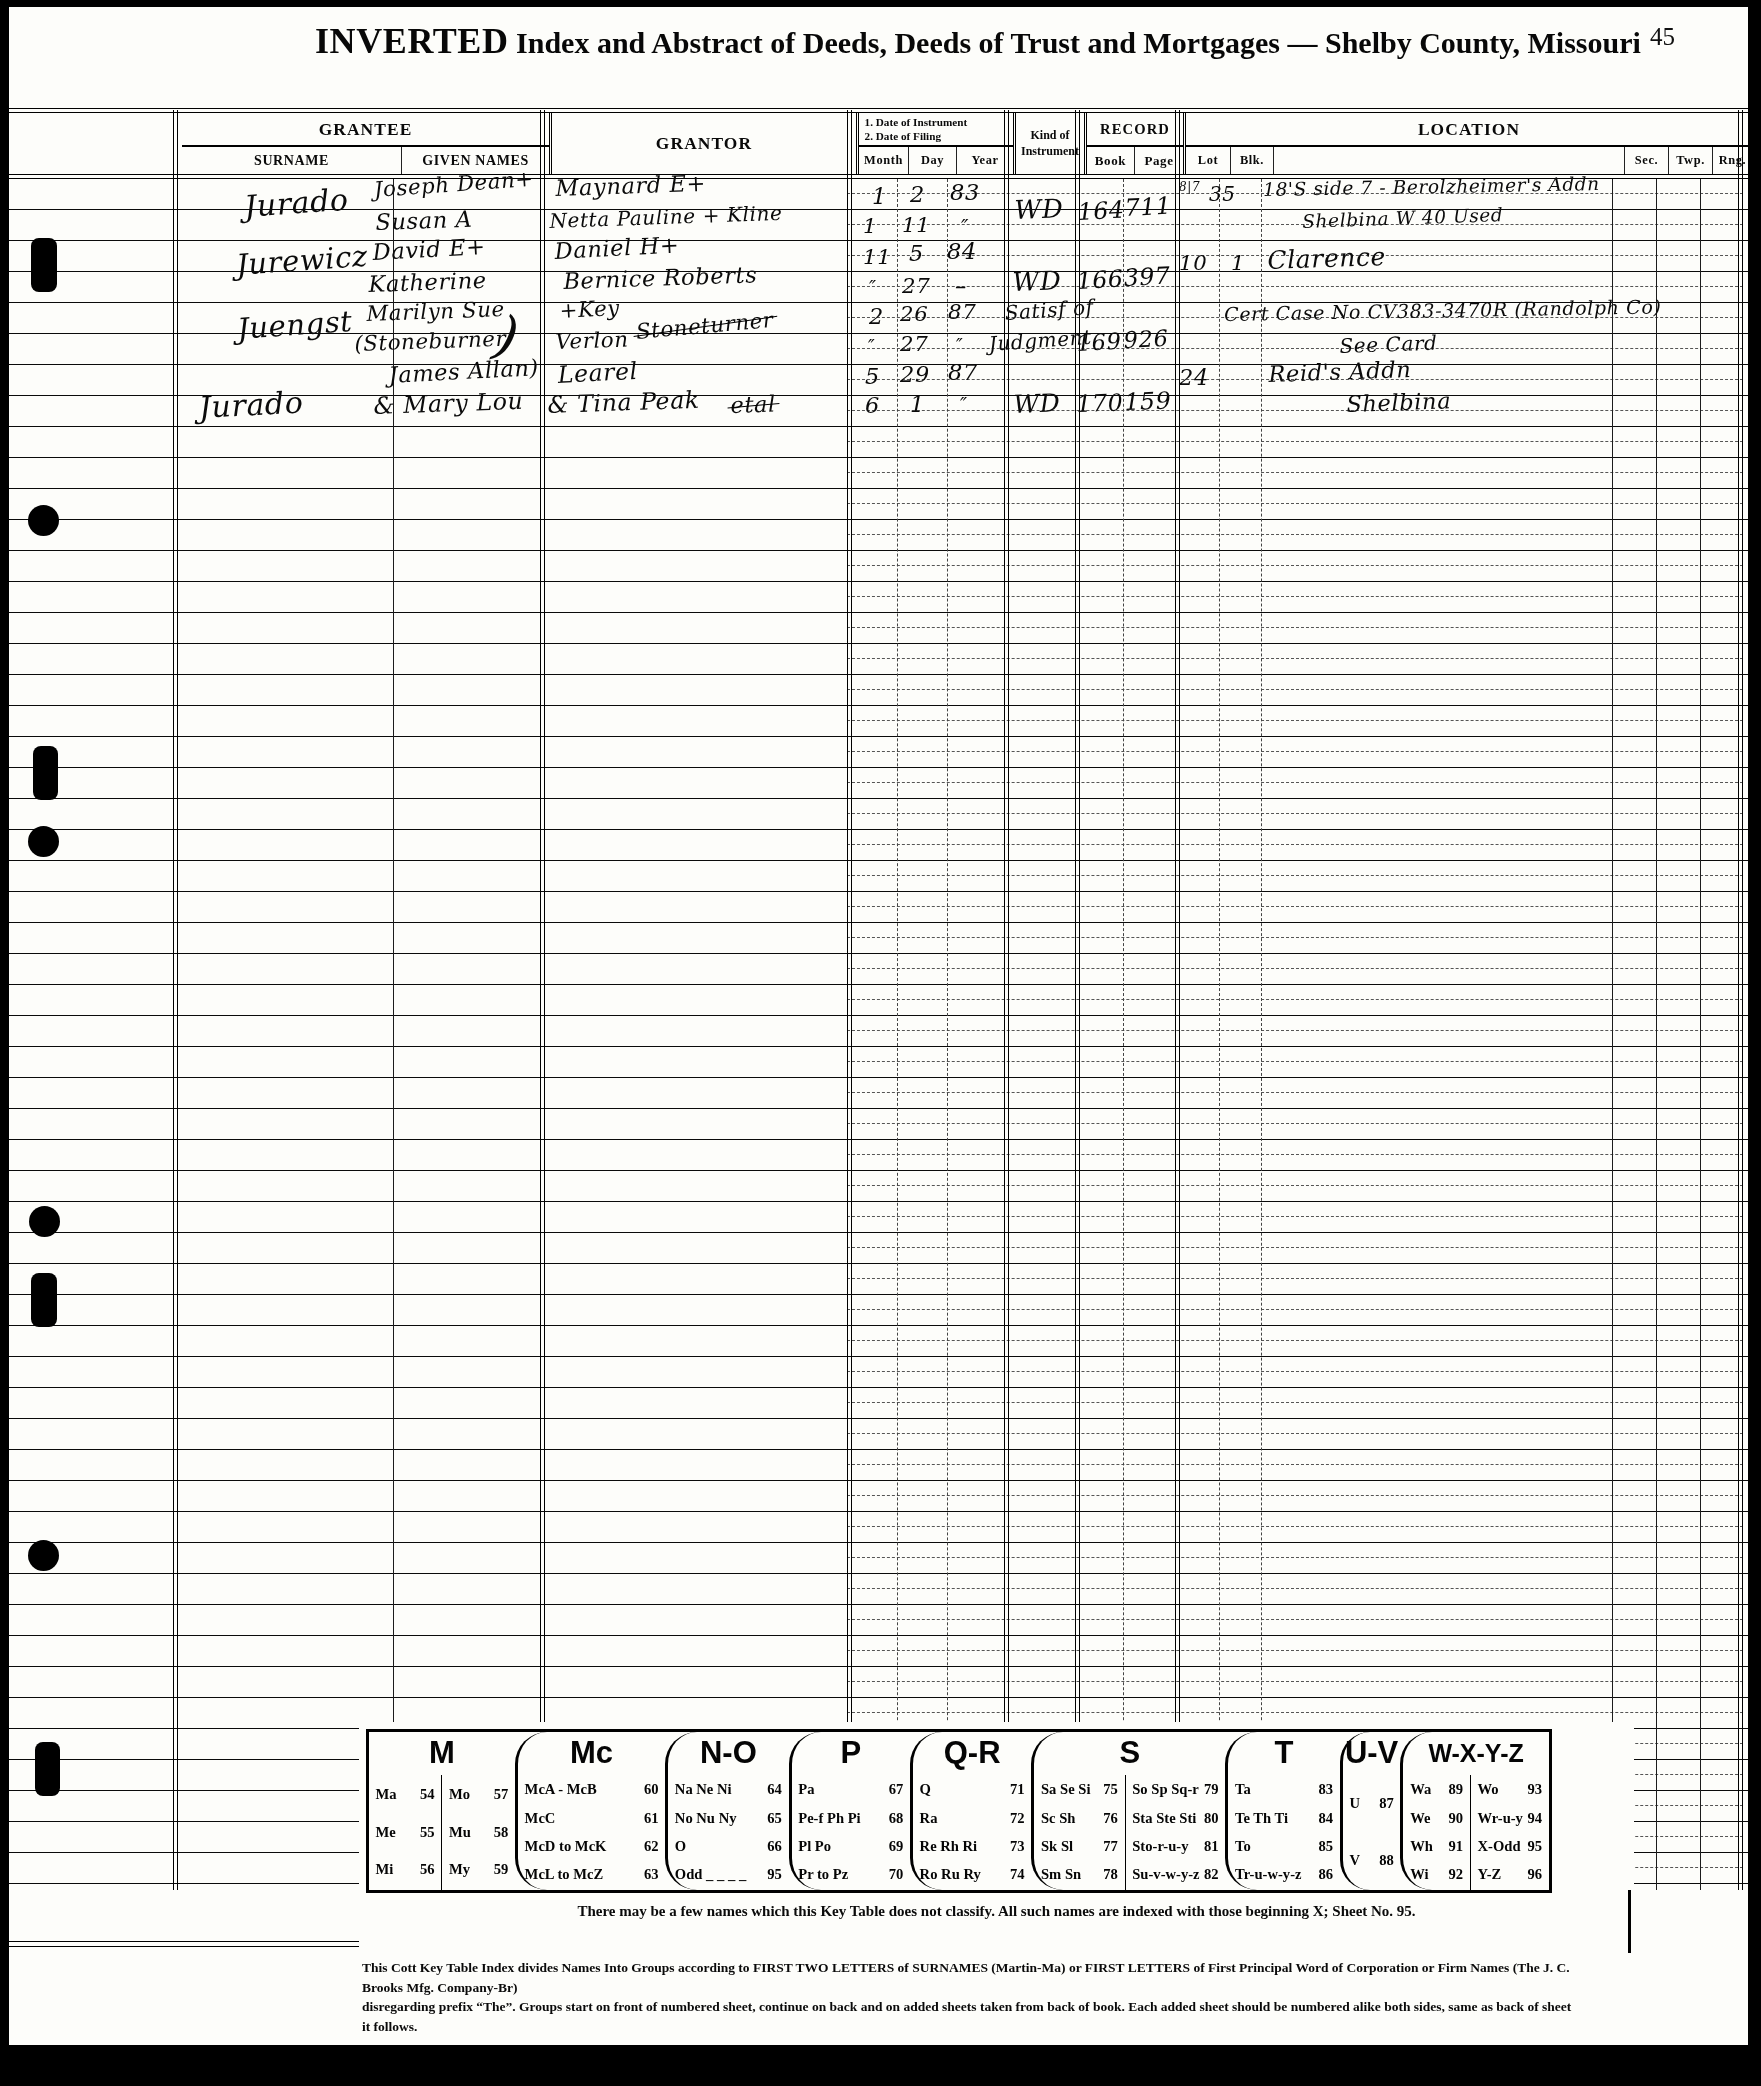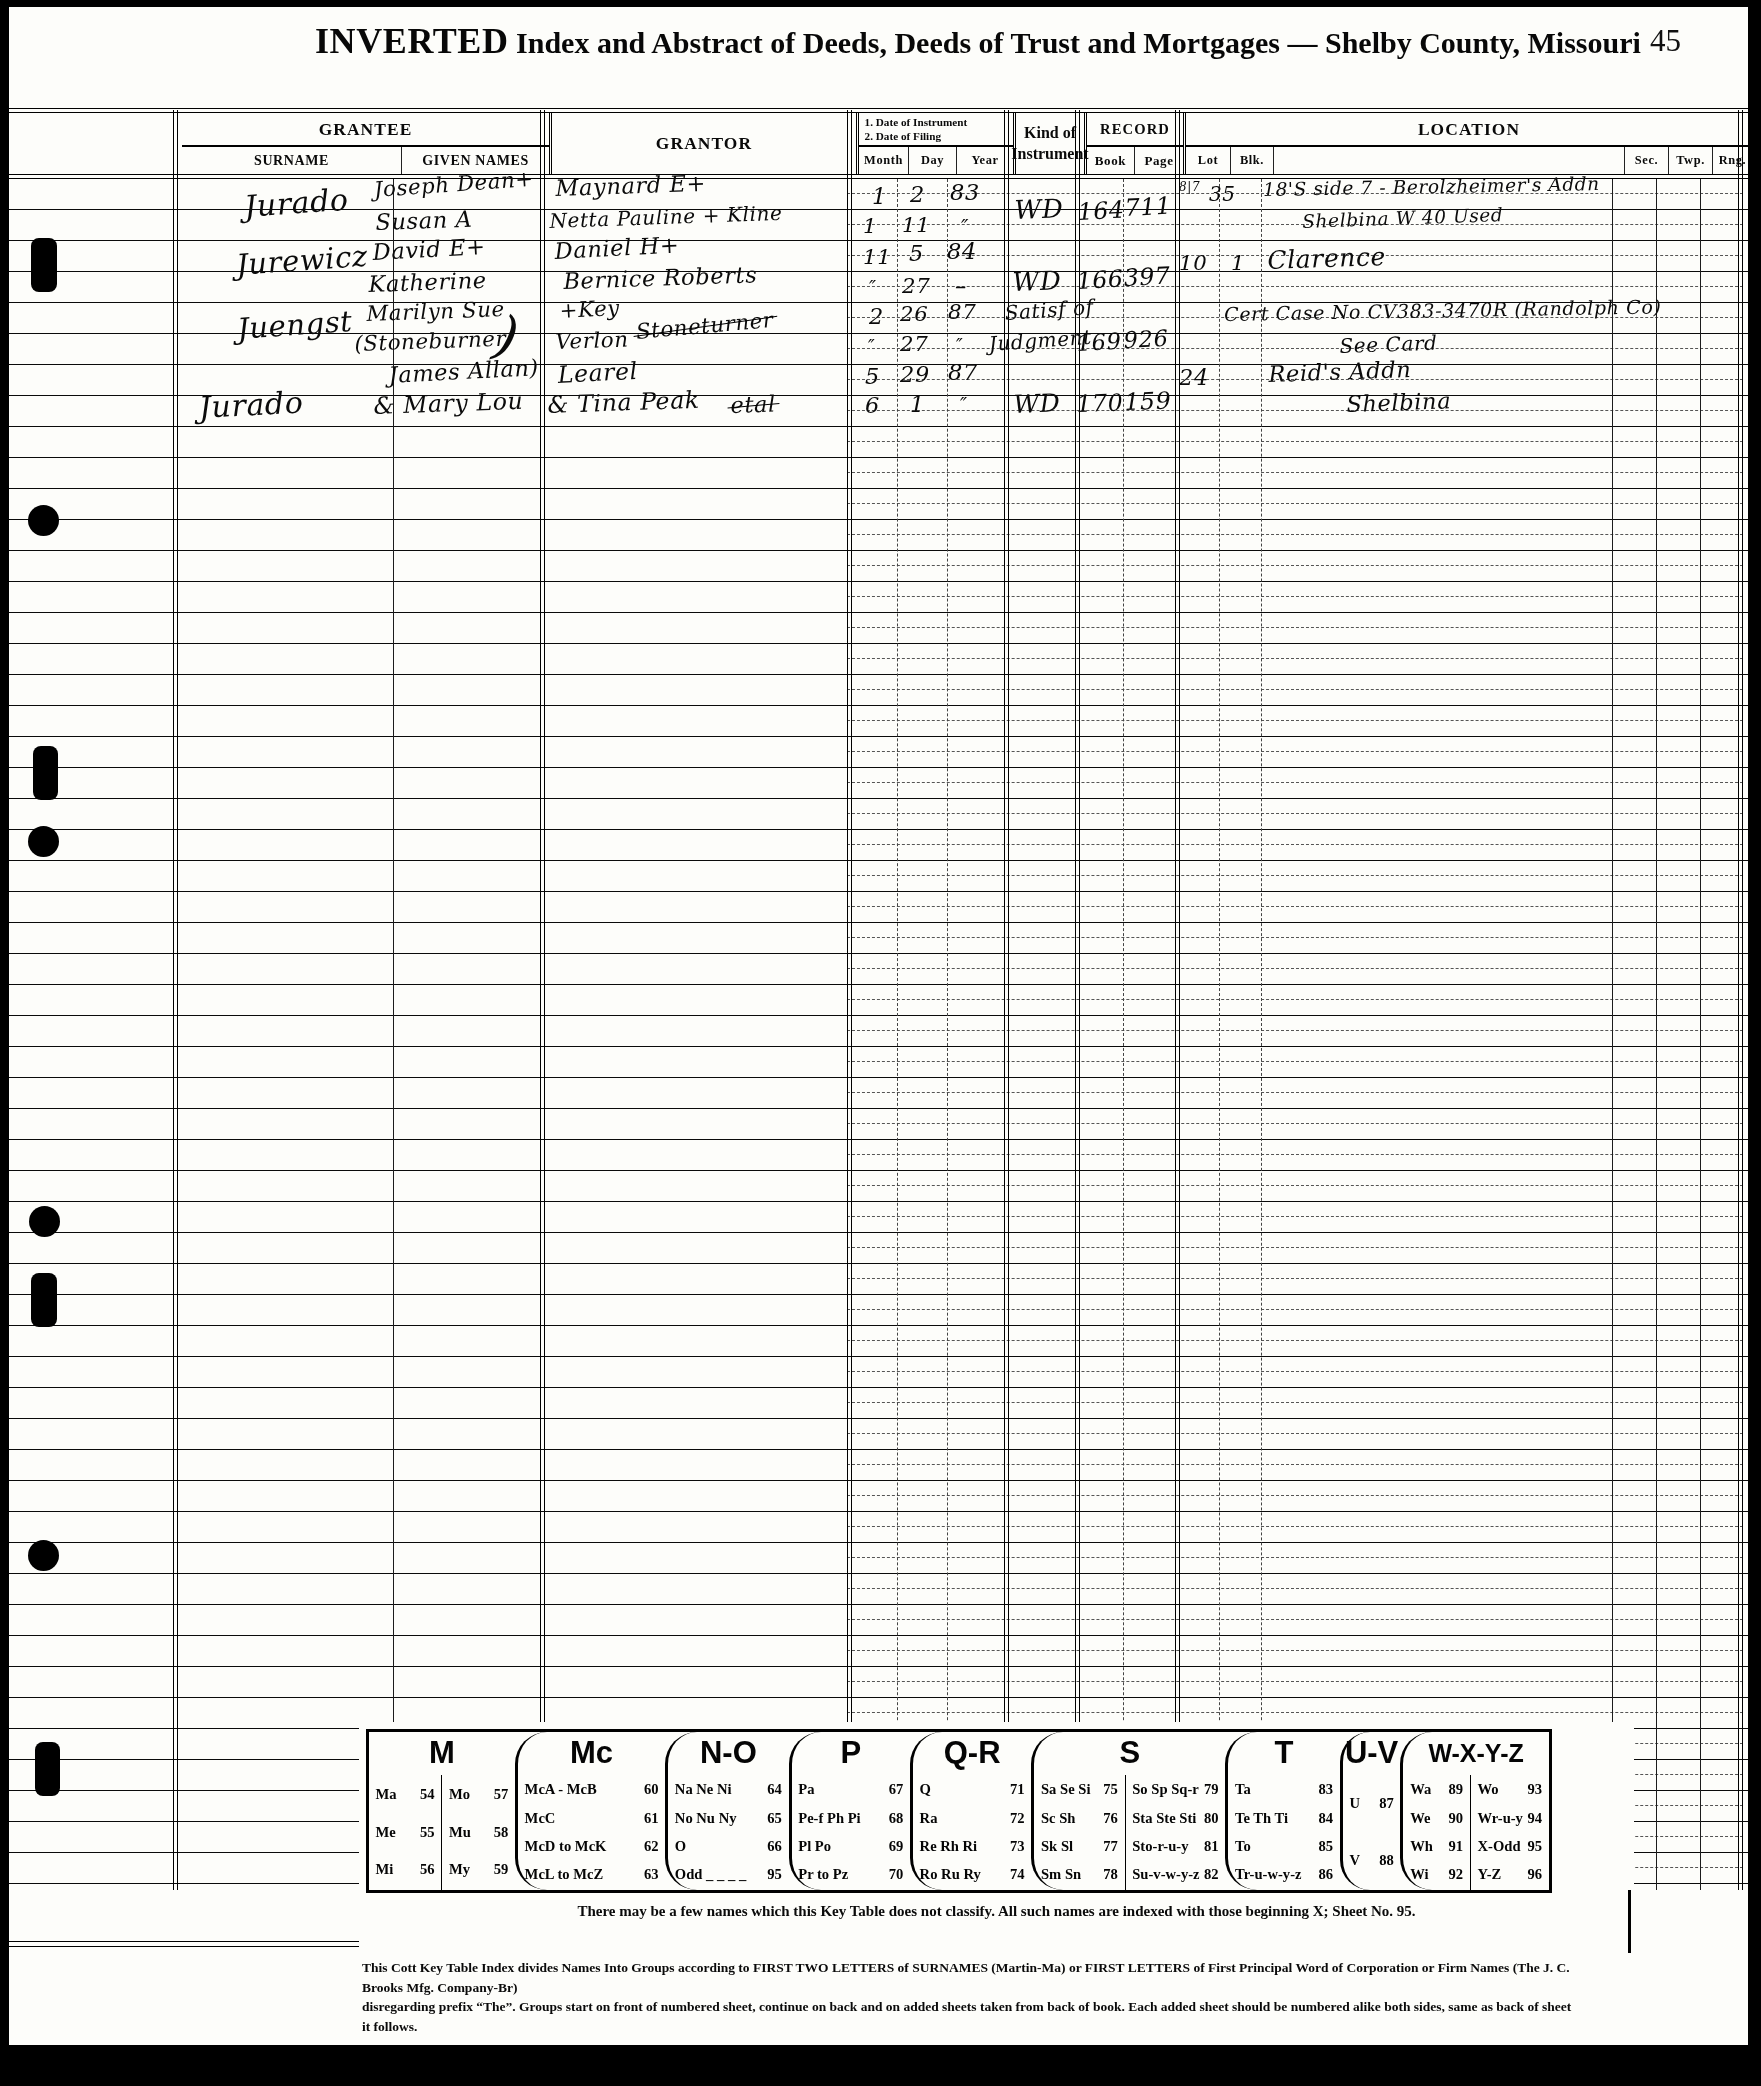--- a/index.html
+++ b/index.html
@@ -5,38 +5,38 @@
   html,body{margin:0;padding:0;background:#222;}
   .page{position:relative;width:1762px;height:2087px;background:#fdba74;overflow:hidden;
         font-family:"Liberation Serif",serif;}
   .paper{position:absolute;left:9px;top:5.6px;width:1739px;height:2040px;background:#fdfdfa;}
   .bar{position:absolute;background:#000;}
   
   .title{position:absolute;left:315px;top:20px;width:1292px;text-align:center;white-space:nowrap;
          color:#080808;}
   .title .inv{font-size:36px;font-weight:bold;letter-spacing:0.6px;}
   .title .rest{font-size:30px;font-weight:bold;}
-  .pagenum{position:absolute;left:1650px;top:22.5px;font-size:31px;color:#111;}
+  .pagenum{position:absolute;left:1650px;top:22.5px;font-size:25px;color:#111;}
   
   .hdouble{position:absolute;left:9px;width:1739px;height:5px;border-top:1.7px solid #000;border-bottom:1.7px solid #000;box-sizing:border-box;}
   
   .thead{position:absolute;left:182px;top:113px;width:1570px;height:61px;display:flex;background:#fdfdfa;}
   .hcell{position:relative;box-sizing:border-box;display:flex;flex-direction:column;color:#0a0a0a;}
   .hcell+.hcell{border-left:3.9px double #000;}
   .glabel{flex:0 0 32px;display:flex;align-items:center;justify-content:center;
           font-weight:bold;font-size:17.4px;letter-spacing:1.1px;border-bottom:2.8px solid #000;}
   .glabel.noline{border-bottom:none;flex:1;}
   .subrow{flex:1;display:flex;}
   .subrow .sc{flex:1;display:flex;align-items:center;justify-content:center;
               font-weight:bold;font-size:14px;letter-spacing:0.6px;box-sizing:border-box;}
   .subrow .sc+.sc{border-left:1.1px solid #222;}
   .datelines{flex:0 0 32px;display:flex;flex-direction:column;justify-content:center;
              padding-left:5.6px;font-weight:bold;font-size:11.2px;line-height:1.25;border-bottom:2.8px solid #000;}
   .kind2{flex:1;display:flex;flex-direction:column;align-items:center;justify-content:center;
-         font-weight:bold;font-size:16px;line-height:1.3;}
+         font-weight:bold;font-size:12px;line-height:1.3;}
   
   #rows{position:absolute;left:9px;top:179px;width:1739px;}
   .row{height:31px;border-bottom:1.7px solid #0a0a0a;position:relative;box-sizing:border-box;}
   .row .half{position:absolute;left:838px;width:896px;top:14px;border-top:1.1px dashed #555;}
   .vline{position:absolute;}
   .vheavy{width:4.5px;border-left:1.7px solid #000;border-right:1.7px solid #000;box-sizing:border-box;}
   .vlight{width:1.1px;background:#1c1c1c;}
   .vdash{width:0;border-left:1.1px dashed #444;}
   
   .hw{position:absolute;font-family:"DejaVu Serif",serif;font-style:italic;color:#0b0b0b;

